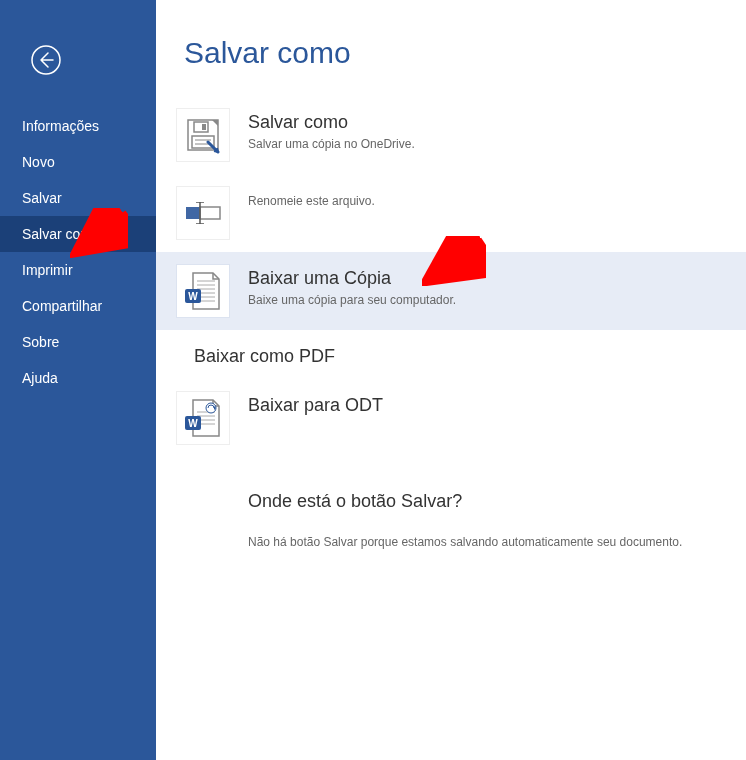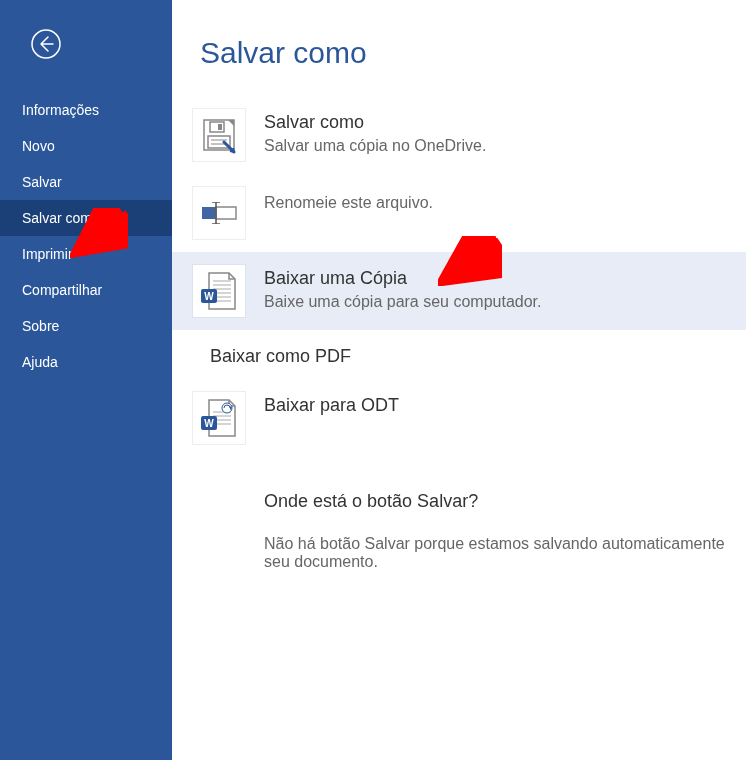--- a/index.html
+++ b/index.html
@@ -5,26 +5,26 @@
   * { margin: 0; padding: 0; box-sizing: border-box; }
   body {
     font-family: "Segoe UI", "Segoe UI Light", Arial, sans-serif;
     width: 746px;
     height: 760px;
     display: flex;
     background: #fff;
     overflow: hidden;
   }
   .sidebar {
-    width: 172px;
+    width: 156px;
     background: #2b579a;
     color: #fff;
     display: flex;
     flex-direction: column;
-    padding-top: 20px;
+    padding-top: 36px;
     position: relative;
   }
   .back-btn {
     width: 40px;
     height: 40px;
     margin: 4px 0 28px 26px;
     display: flex;
     align-items: center;
     justify-content: center;
     cursor: pointer;
@@ -72,35 +72,35 @@
   .opt-text {
     margin-left: 18px;
     padding-top: 4px;
   }
   .opt-title {
     font-size: 18px;
     color: #333;
     font-weight: 400;
   }
   .opt-desc {
-    font-size: 16px;
+    font-size: 12px;
     color: #666;
     margin-top: 4px;
   }
   .footer-block {
     margin: 34px 20px 0 92px;
   }
   .footer-title {
     font-size: 18px;
     color: #333;
     font-weight: 400;
     margin-bottom: 23px;
   }
   .footer-desc {
-    font-size: 16px;
+    font-size: 12px;
     color: #666;
   }
   
   .arrow {
     position: absolute;
     pointer-events: none;
   }
 </style>
 </head>
 <body>

